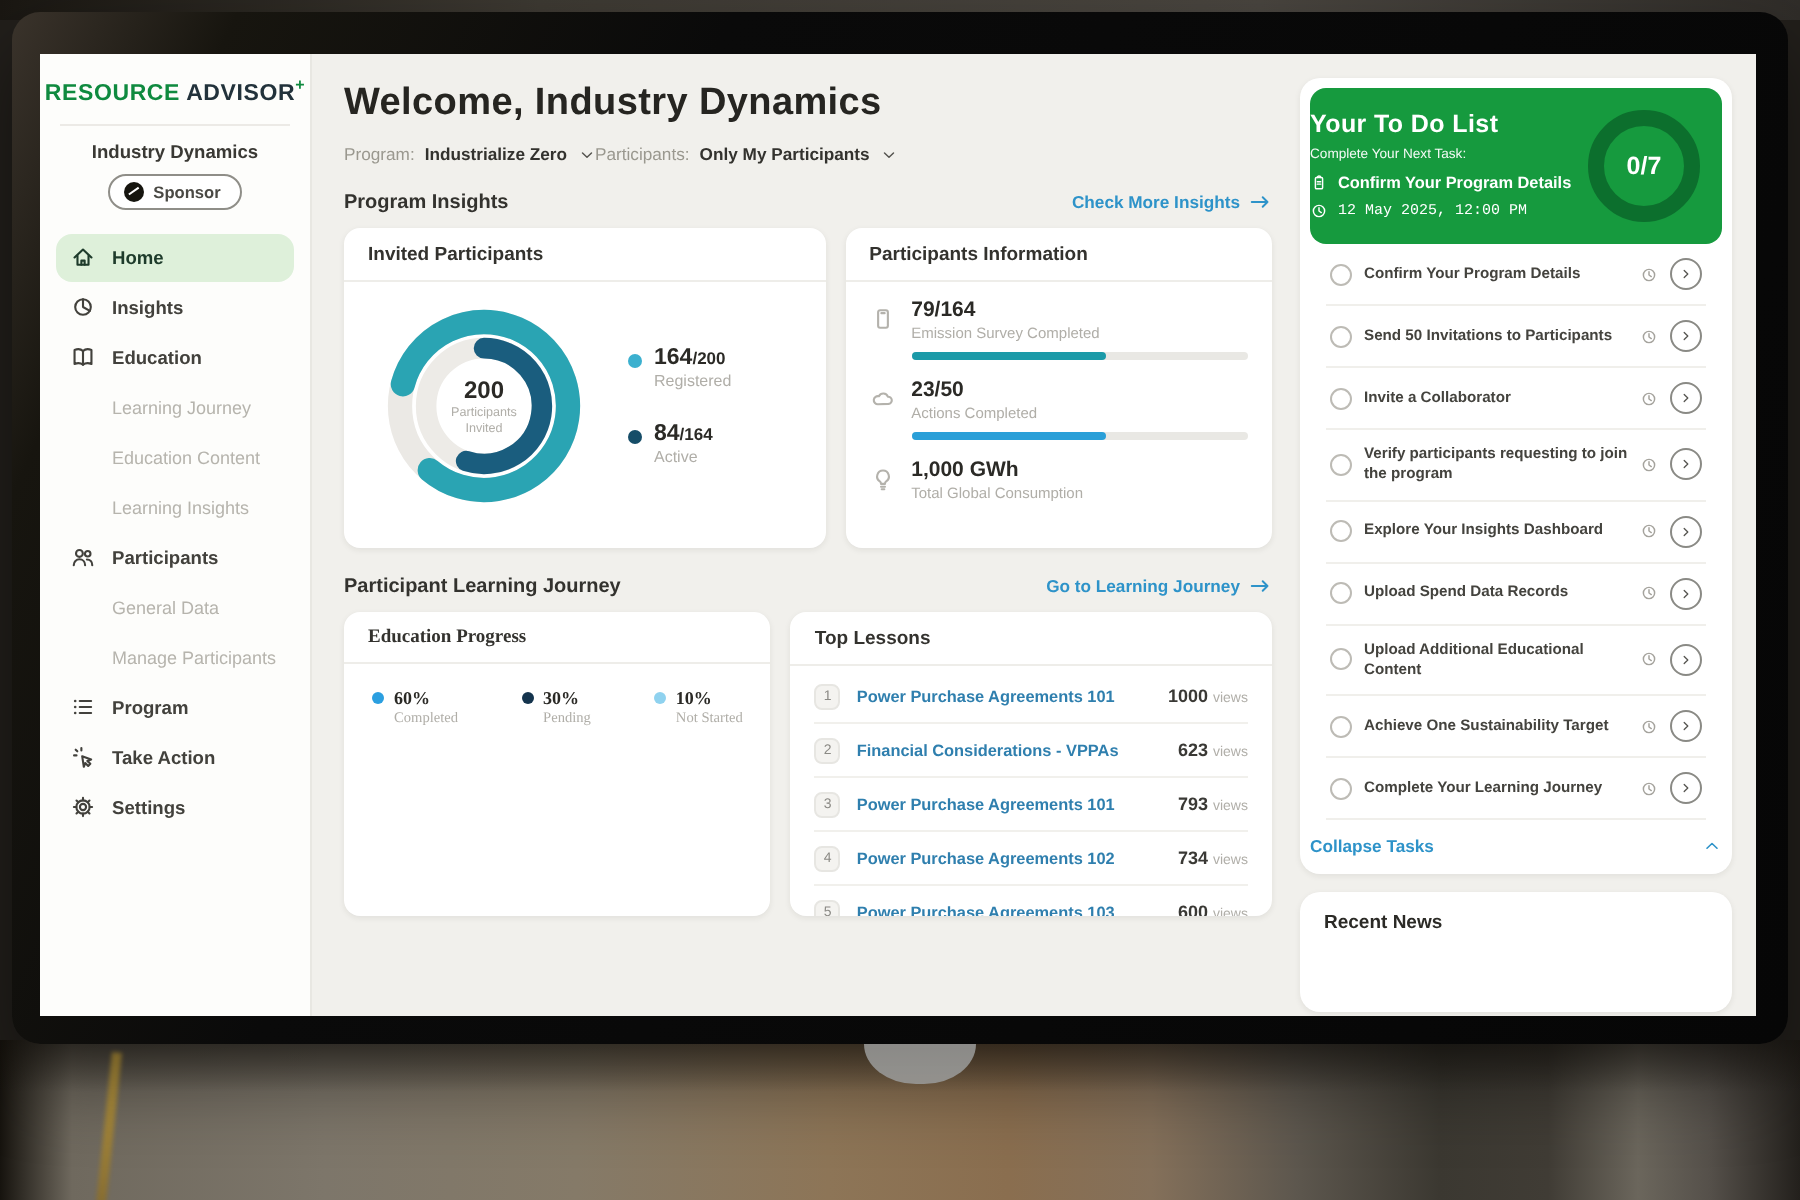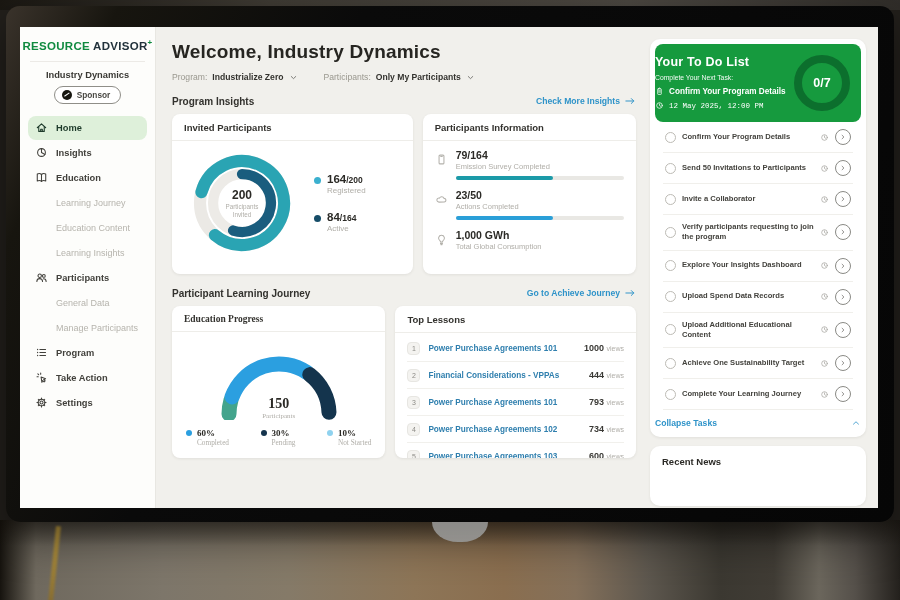--- a/index.html
+++ b/index.html
@@ -40,21 +40,21 @@
   nav { margin-top:12px; }
   .nav-item { display:flex; align-items:center; gap:8px; height:24px; margin:1px 8px; padding-left:7px;
     font-size:9.3px; font-weight:bold; color:#42413c; border-radius:8px; cursor:pointer; white-space:nowrap; }
   .nav-item.active { background:#def0da; color:#1e3b2b; }
   .nav-item.sub { padding-left:28px; color:#b6b4ad; font-weight:normal; font-size:9px; }
   .nav-item .icon { width:13px; height:13px; flex:none; }
 
   
   .main { flex:1; padding:14px 12px 0 16px; min-width:0; }
   h1 { font-size:19px; font-weight:bold; color:#262521; letter-spacing:.2px; }
-  .filters { display:flex; gap:26px; margin-top:9px; align-items:center; }
+  .filters { display:flex; margin-top:9px; align-items:center; }
   .filter { display:flex; align-items:center; gap:5px; cursor:pointer; }
   .filter .flabel { font-size:8.6px; color:#9a988f; }
   .filter .fvalue { font-size:8.6px; font-weight:bold; color:#33322e; }
   .filter .icon { width:9px; height:9px; color:#55544f; }
   .section-row { display:flex; justify-content:space-between; align-items:center; margin-top:13px; }
   .section-title { font-size:10px; font-weight:bold; color:#33322e; }
   .sec-link { display:flex; align-items:center; gap:4px; font-size:8.6px; font-weight:bold; color:#2e93c9; cursor:pointer; }
   .sec-link .icon { width:12px; height:12px; }
   .cards-row { display:flex; gap:10px; margin-top:7px; }
   .card { background:#fff; border-radius:8px; box-shadow:0 1px 3px rgba(40,40,30,.08); overflow:hidden; }
@@ -364,46 +364,33 @@
                   <div class="stat-lab">Total Global Consumption</div>
                 </div>
               </div>
             </div>
         </section>
       </div>
 
       <div class="section-row">
         <div class="section-title">Participant Learning Journey</div>
         <div class="sec-link">
-          <span>Go to Achieve Journey</span>
+          <span>Go to Learning Journey</span>
           <span class="icon" id="arr2">
               <svg viewBox="0 0 16 16">
                 <path d="M2.5 8H13M9.8 4.8 13 8l-3.2 3.2"></path>
               </svg>
             </span>
         </div>
       </div>
 
       <div class="cards-row">
         <section class="card card-edu">
           <div class="card-head">Education Progress</div>
           <div class="edu-body">
-            <div class="gauge-wrap">
-              <div id="gauge-svg">
-                  <svg viewBox="0 0 150 82">
-                    <path d="M 25.00 76.00 A 50 50 0 0 1 26.94 62.22" stroke="#43a48c" stroke-width="15" fill="none" stroke-linecap="round"></path>
-                    <path d="M 28.02 58.90 A 50 50 0 0 1 102.96 34.55" stroke="#2b9fe0" stroke-width="15" fill="none" stroke-linecap="round"></path>
-                    <path d="M 105.78 36.60 A 50 50 0 0 1 124.97 74.26" stroke="#14344d" stroke-width="15" fill="none" stroke-linecap="round"></path>
-                  </svg>
-                </div>
-              <div class="gauge-center">
-                <div class="big">150</div>
-                <div class="small">Participants</div>
-              </div>
-            </div>
             <div class="edu-legend" id="edu-legend">
                 <div class="eleg">
                   <span class="eleg-dot" style="background: rgb(43, 159, 224);"></span>
                   <div>
                     <div class="eleg-val">60%</div>
                     <div class="eleg-lab">Completed</div>
                   </div>
                 </div>
                 <div class="eleg">
                   <span class="eleg-dot" style="background: rgb(20, 52, 77);"></span>
@@ -427,21 +414,21 @@
           <div class="card-head">Top Lessons</div>
           <div class="lessons" id="lessons">
               <div class="lesson">
                 <span class="rank">1</span>
                 <span class="lesson-title">Power Purchase Agreements 101</span>
                 <span class="views"><span>1000</span> <span class="vl">views</span></span>
               </div>
               <div class="lesson">
                 <span class="rank">2</span>
                 <span class="lesson-title">Financial Considerations - VPPAs</span>
-                <span class="views"><span>444</span> <span class="vl">views</span></span>
+                <span class="views"><span>623</span> <span class="vl">views</span></span>
               </div>
               <div class="lesson">
                 <span class="rank">3</span>
                 <span class="lesson-title">Power Purchase Agreements 101</span>
                 <span class="views"><span>793</span> <span class="vl">views</span></span>
               </div>
               <div class="lesson">
                 <span class="rank">4</span>
                 <span class="lesson-title">Power Purchase Agreements 102</span>
                 <span class="views"><span>734</span> <span class="vl">views</span></span>

